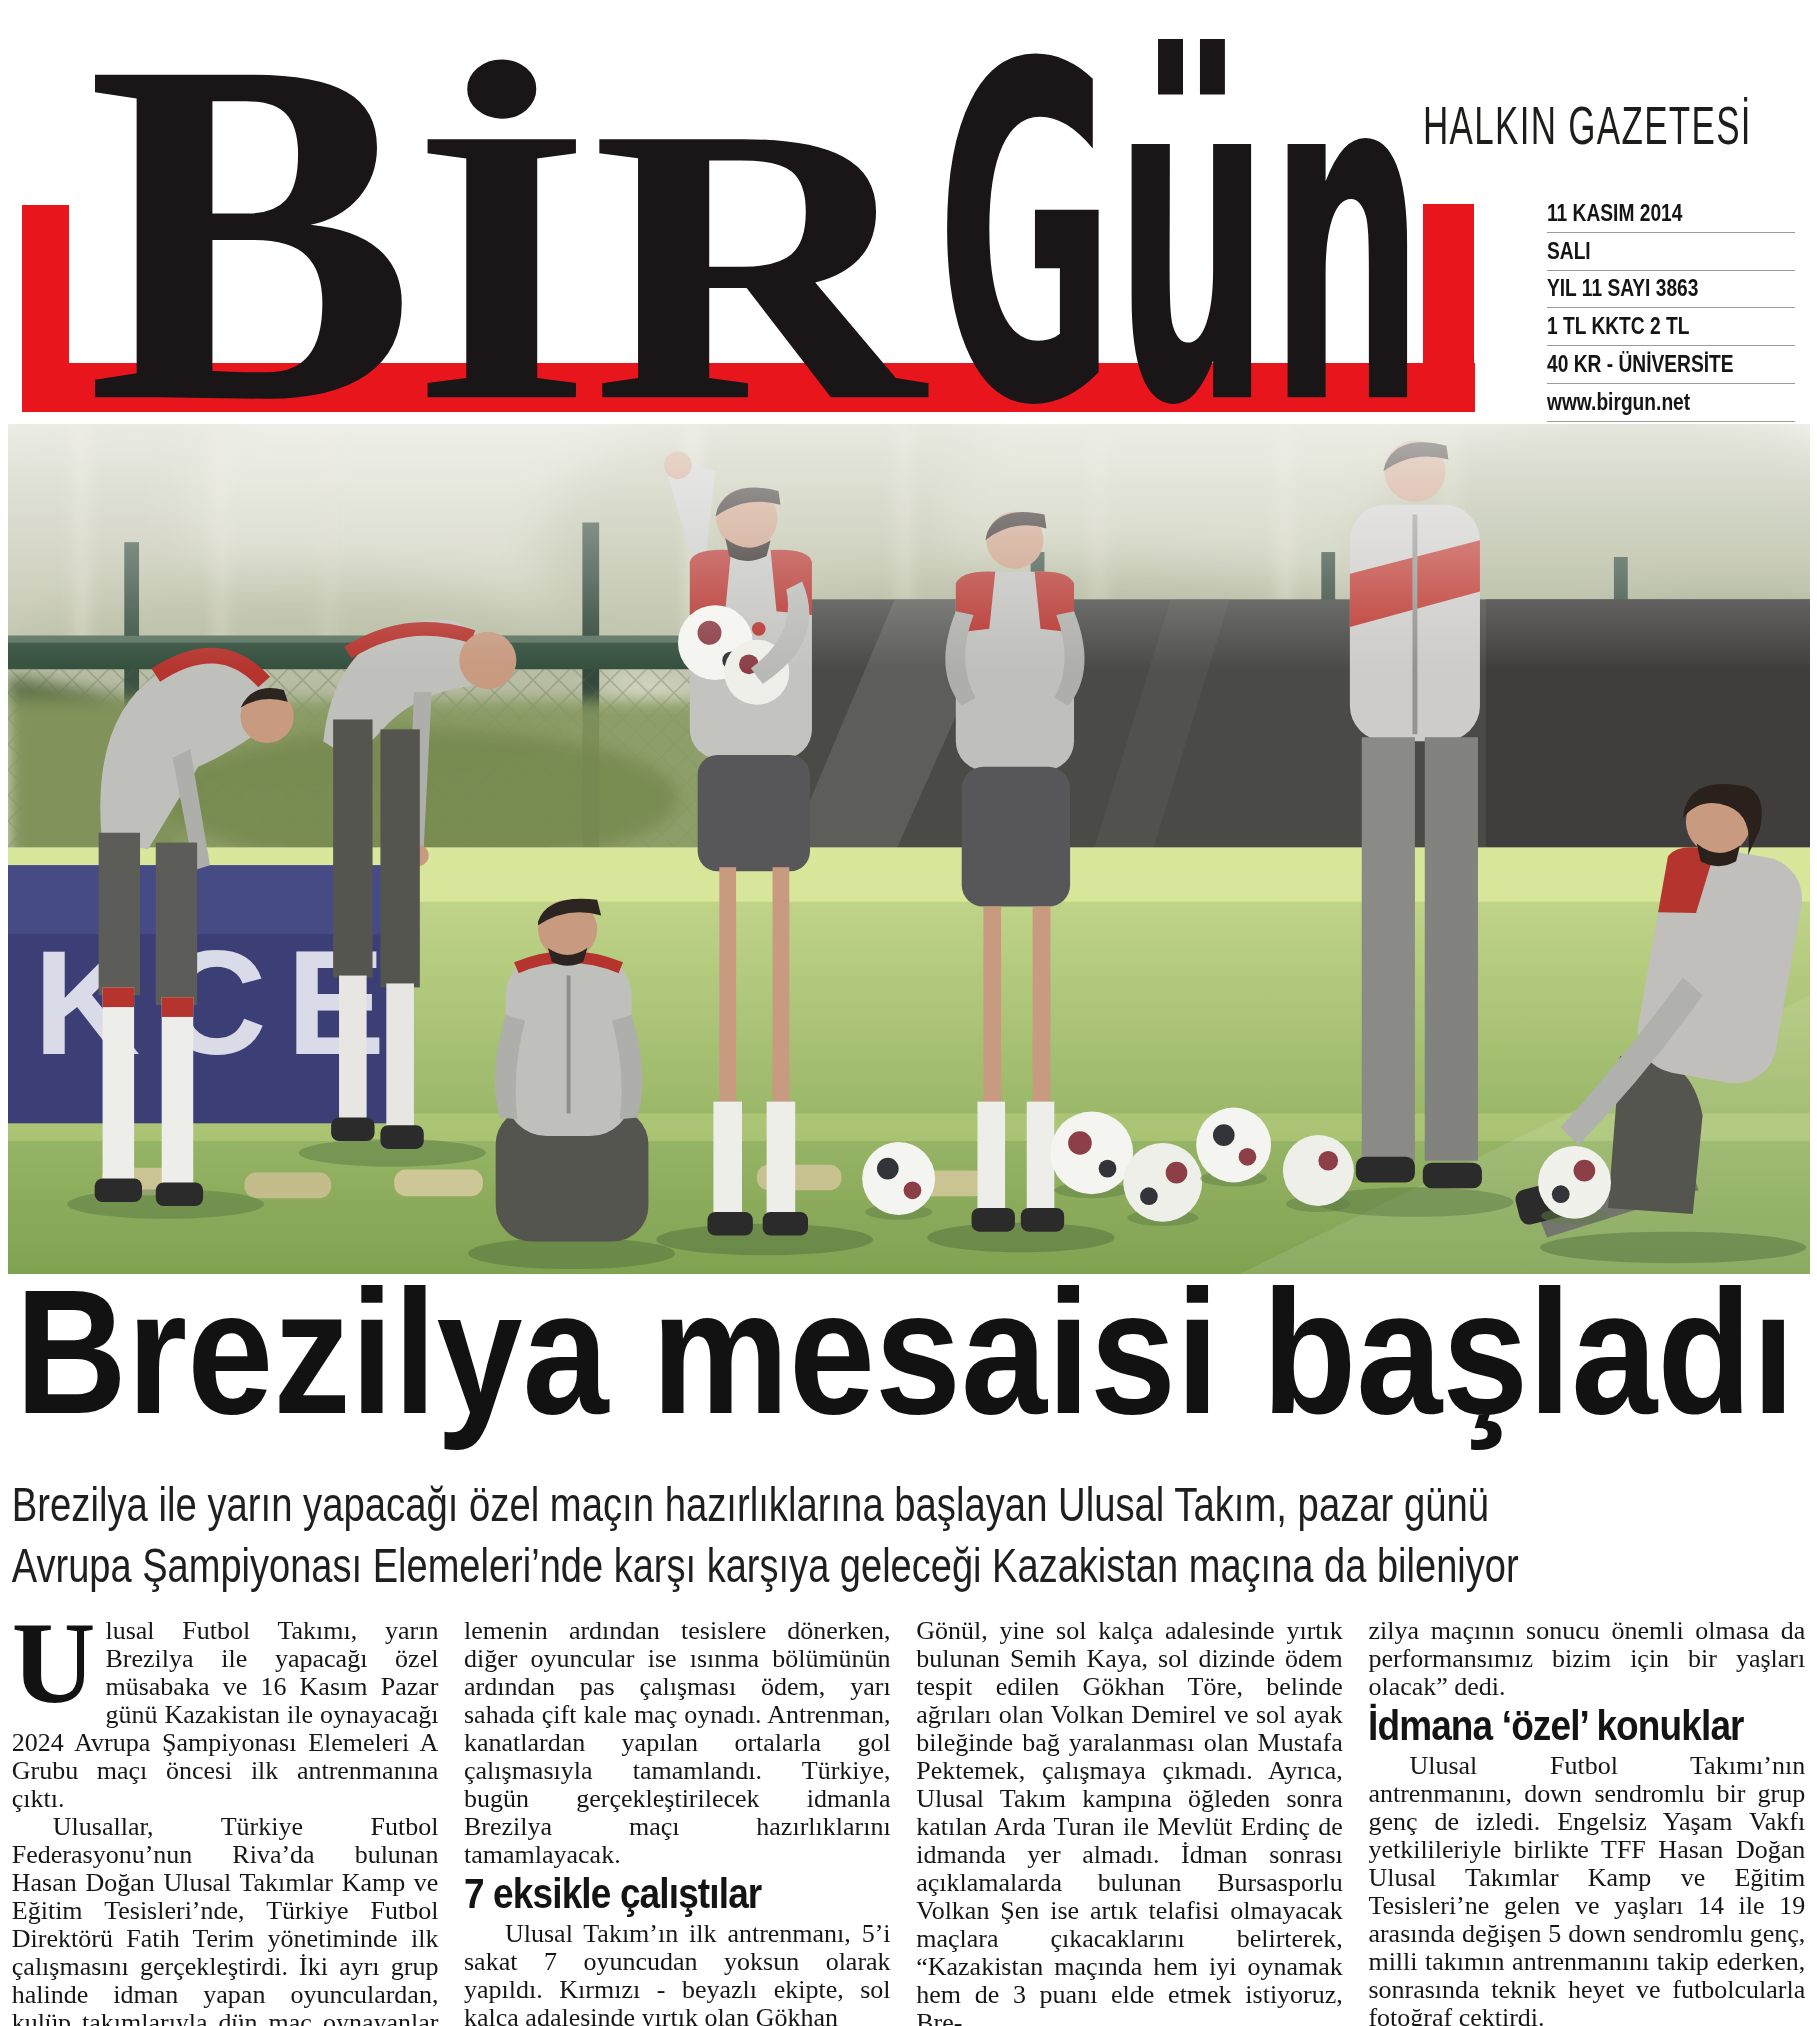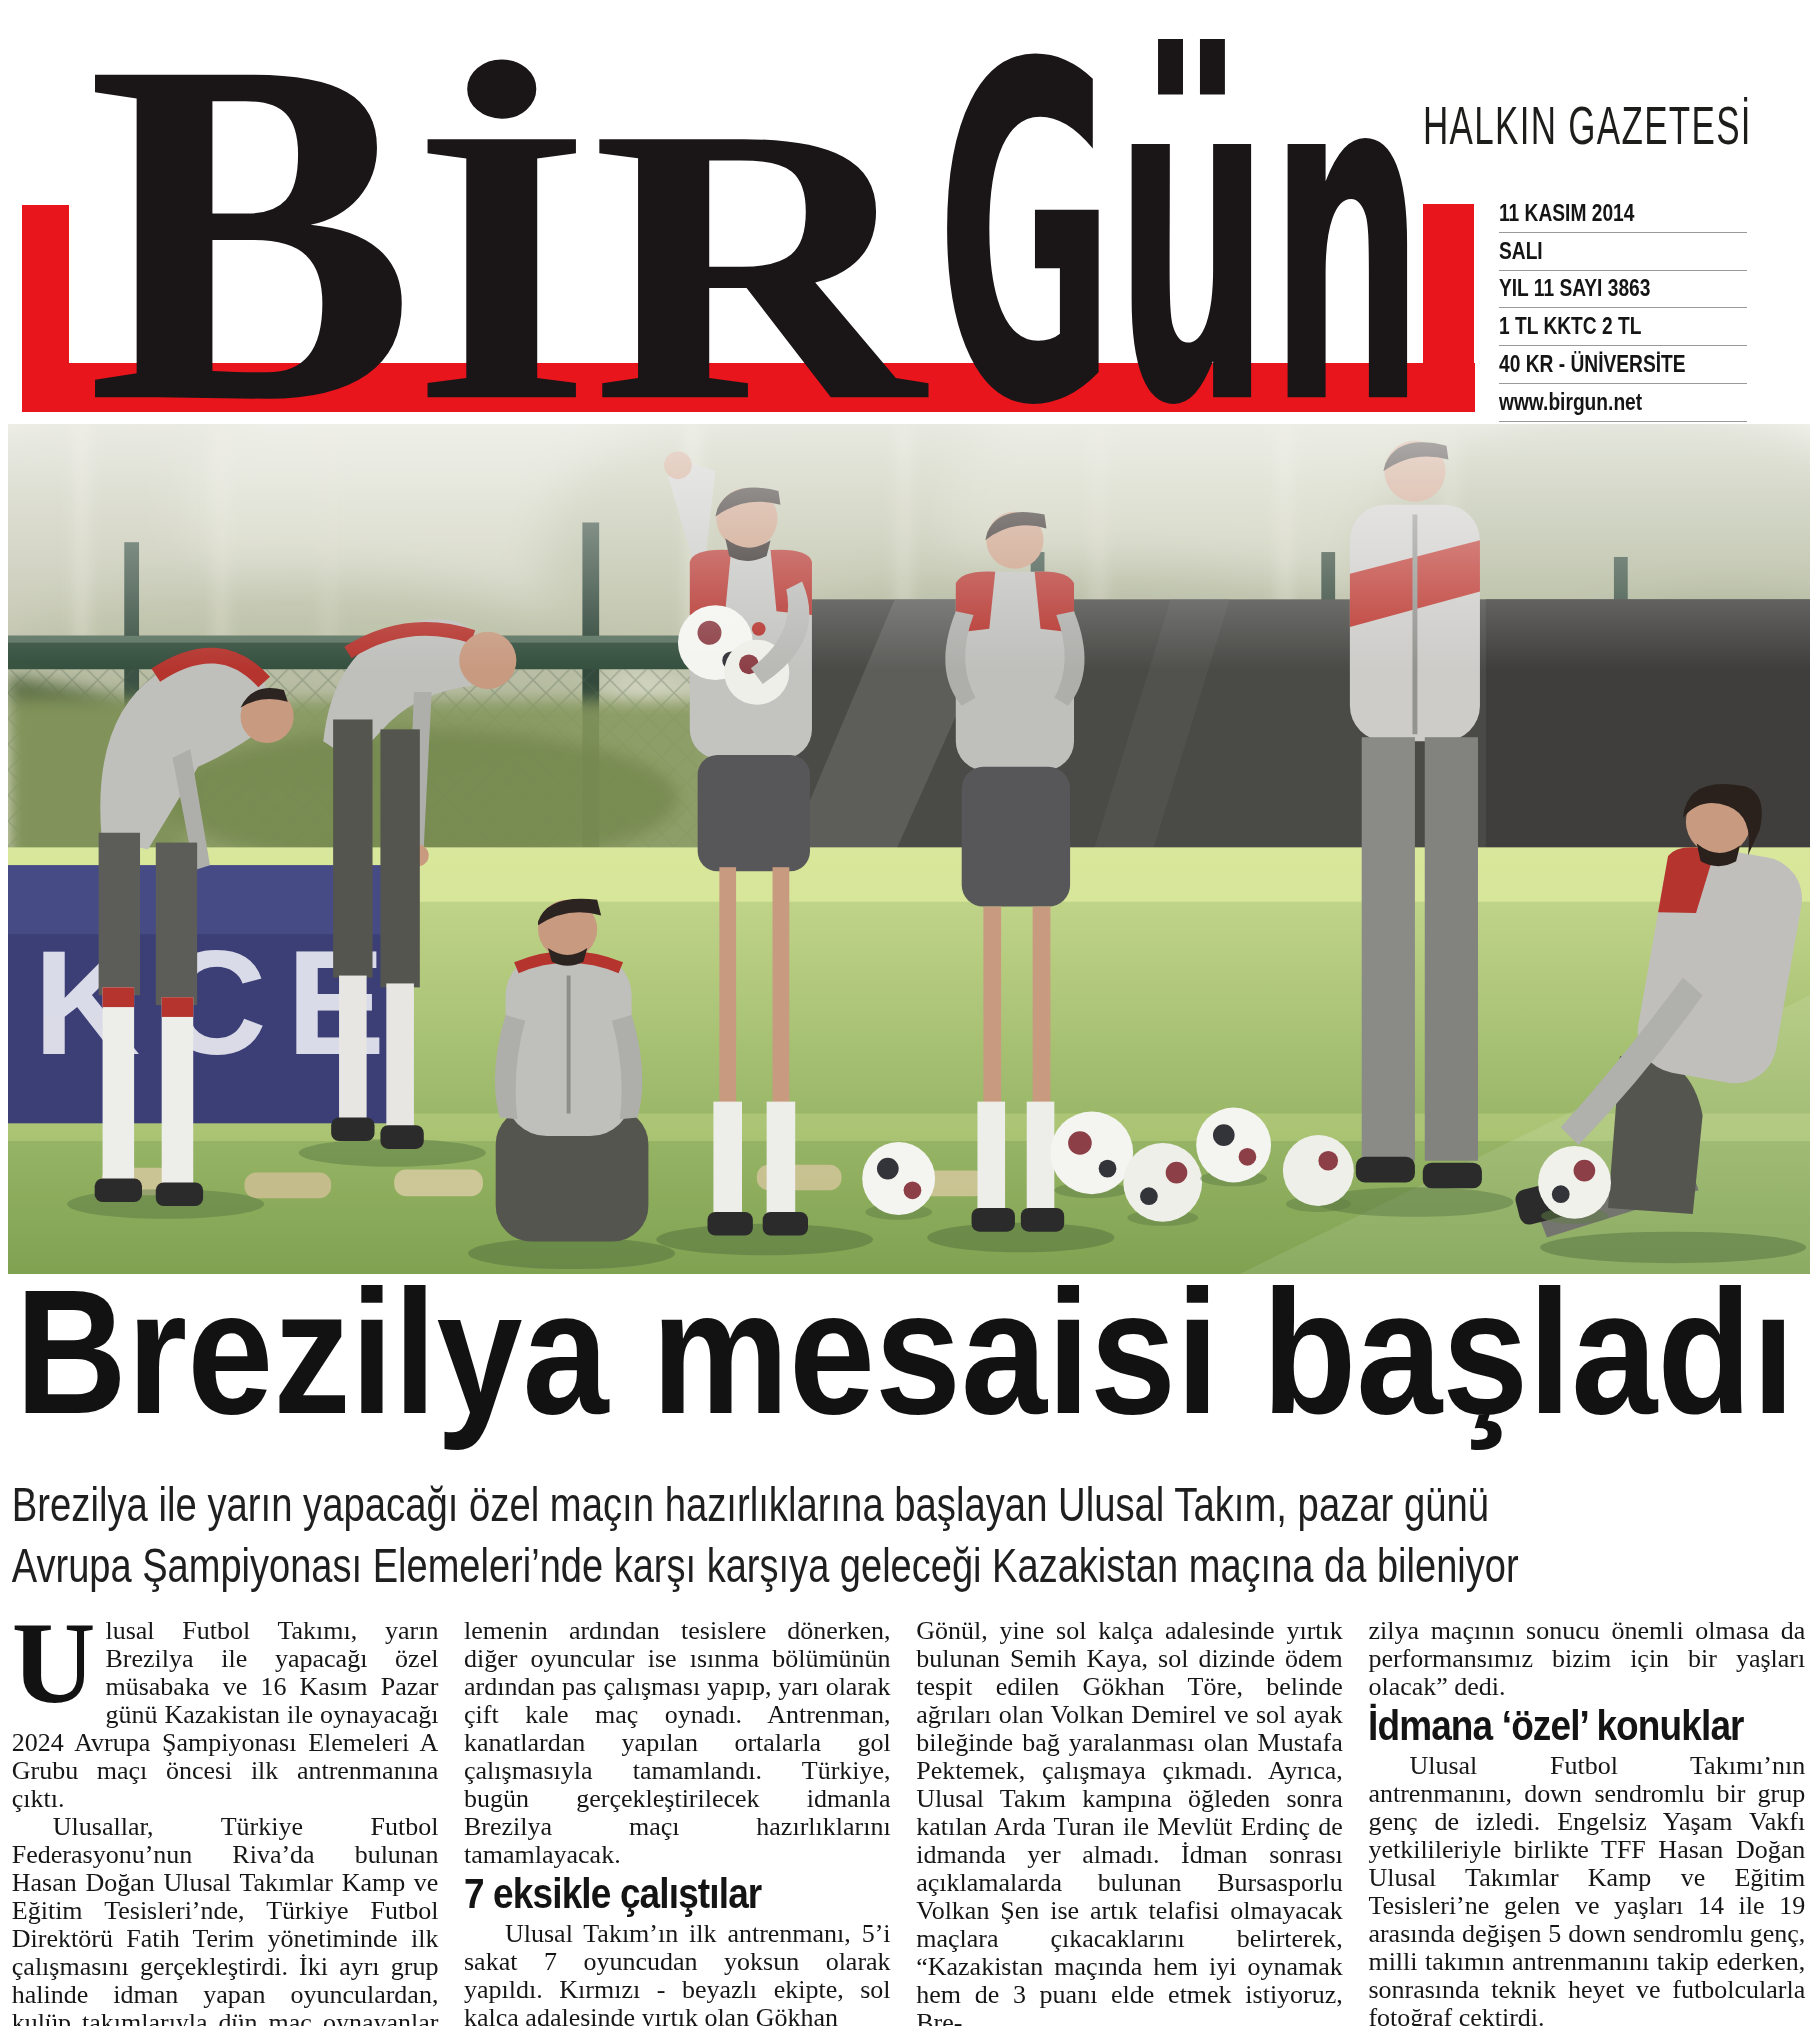--- a/index.html
+++ b/index.html
@@ -9,21 +9,21 @@
   .masthead{position:absolute;left:0;top:0;width:1817px;height:424px;background:#fff;}
   .redbar{position:absolute;background:#e8151d;}
   .redbar.left{left:21.7px;top:205px;width:47px;height:207px;}
   .redbar.bottom{left:21.7px;top:363px;width:1453px;height:49px;}
   .redbar.right{left:1423px;top:204px;width:51px;height:208px;}
   .logo-svg{position:absolute;left:77px;top:7.9px;width:1419px;height:418px;}
   .logo-serif{font-family:"Liberation Serif",serif;font-weight:700;fill:#1a1617;}
   .logo-sans{font-family:"DejaVu Sans",sans-serif;font-weight:700;fill:#1a1617;}
   .tagline{position:absolute;left:1423px;top:95px;white-space:nowrap;}
   .tagline span{display:inline-block;font-family:"Liberation Sans",sans-serif;font-size:53px;font-weight:400;color:#1d1d1b;letter-spacing:2px;transform:scaleX(.66);transform-origin:left;}
-  .dateline{position:absolute;left:1499px;top:195px;width:248px;}
+  .dateline{position:absolute;left:1547px;top:195px;width:248px;}
   .dateline .row{border-bottom:1.5px solid #9a9a9a;padding:3.9px 0 4.9px 0;white-space:nowrap;}
   .dateline .row span{display:inline-block;font-family:"Liberation Sans",sans-serif;font-weight:700;font-size:24.6px;color:#151515;transform:scaleX(.78);transform-origin:left;}
 
   
   .photo{position:absolute;left:7.9px;top:424px;width:1802px;height:850px;display:block;}
 
   
   .headline-svg{position:absolute;left:0;top:1277px;width:1817px;height:175px;}
   .headline-svg text{font-family:"Liberation Sans",sans-serif;font-weight:700;fill:#121212;}
   .deck-svg{position:absolute;left:0;top:1470px;width:1817px;height:138px;}
@@ -323,21 +323,21 @@
   <text x="12" y="52" font-size="48" textLength="1500" lengthAdjust="spacingAndGlyphs">Brezilya ile yarın yapacağı özel maçın hazırlıklarına başlayan Ulusal Takım, pazar günü</text>
   <text x="12" y="114" font-size="48" textLength="1530" lengthAdjust="spacingAndGlyphs">Avrupa Şampiyonası Elemeleri’nde karşı karşıya geleceği Kazakistan maçına da bileniyor</text>
 </svg>
 
 <div class="article">
   <div class="col">
     <p><span class="dropcap">U</span><span>lusal Futbol Takımı, yarın Brezilya ile yapacağı özel müsabaka ve 16 Kasım Pazar günü Kazakistan ile oynayacağı 2024 Avrupa Şampiyonası Elemeleri A Grubu maçı öncesi ilk antrenmanına çıktı.</span></p>
     <p class="indent">Ulusallar, Türkiye Futbol Federasyonu’nun Riva’da bulunan Hasan Doğan Ulusal Takımlar Kamp ve Eğitim Tesisleri’nde, Türkiye Futbol Direktörü Fatih Terim yönetiminde ilk çalışmasını gerçekleştirdi. İki ayrı grup halinde idman yapan oyunculardan, kulüp takımlarıyla dün maç oynayanlar yeni-</p>
   </div>
   <div class="col">
-    <p>lemenin ardından tesislere dönerken, diğer oyuncular ise ısınma bölümünün ardından pas çalışması yapıp, yarı olarak çift kale maç oynadı. Antrenman, kanatlardan yapılan ortalarla gol çalışmasıyla tamamlandı. Türkiye, bugün gerçekleştirilecek idmanla Brezilya maçı hazırlıklarını tamamlayacak.</p>
+    <p>lemenin ardından tesislere dönerken, diğer oyuncular ise ısınma bölümünün ardından pas çalışması ödem, yarı sahada çift kale maç oynadı. Antrenman, kanatlardan yapılan ortalarla gol çalışmasıyla tamamlandı. Türkiye, bugün gerçekleştirilecek idmanla Brezilya maçı hazırlıklarını tamamlayacak.</p>
     <h3 class="colhead"><span>7 eksikle çalıştılar</span></h3>
     <p class="indent">Ulusal Takım’ın ilk antrenmanı, 5’i sakat 7 oyuncudan yoksun olarak yapıldı. Kırmızı - beyazlı ekipte, sol kalça adalesinde yırtık olan Gökhan</p>
   </div>
   <div class="col">
     <p>Gönül, yine sol kalça adalesinde yırtık bulunan Semih Kaya, sol dizinde ödem tespit edilen Gökhan Töre, belinde ağrıları olan Volkan Demirel ve sol ayak bileğinde bağ yaralanması olan Mustafa Pektemek, çalışmaya çıkmadı. Ayrıca, Ulusal Takım kampına öğleden sonra katılan Arda Turan ile Mevlüt Erdinç de idmanda yer almadı. İdman sonrası açıklamalarda bulunan Bursasporlu Volkan Şen ise artık telafisi olmayacak maçlara çıkacaklarını belirterek, “Kazakistan maçında hem iyi oynamak hem de 3 puanı elde etmek istiyoruz, Bre-</p>
   </div>
   <div class="col">
     <p>zilya maçının sonucu önemli olmasa da performansımız bizim için bir yaşları olacak” dedi.</p>
     <h3 class="colhead"><span>İdmana ‘özel’ konuklar</span></h3>
     <p class="indent">Ulusal Futbol Takımı’nın antrenmanını, down sendromlu bir grup genç de izledi. Engelsiz Yaşam Vakfı yetkilileriyle birlikte TFF Hasan Doğan Ulusal Takımlar Kamp ve Eğitim Tesisleri’ne gelen ve yaşları 14 ile 19 arasında değişen 5 down sendromlu genç, milli takımın antrenmanını takip ederken, sonrasında teknik heyet ve futbolcularla fotoğraf çektirdi.</p>

